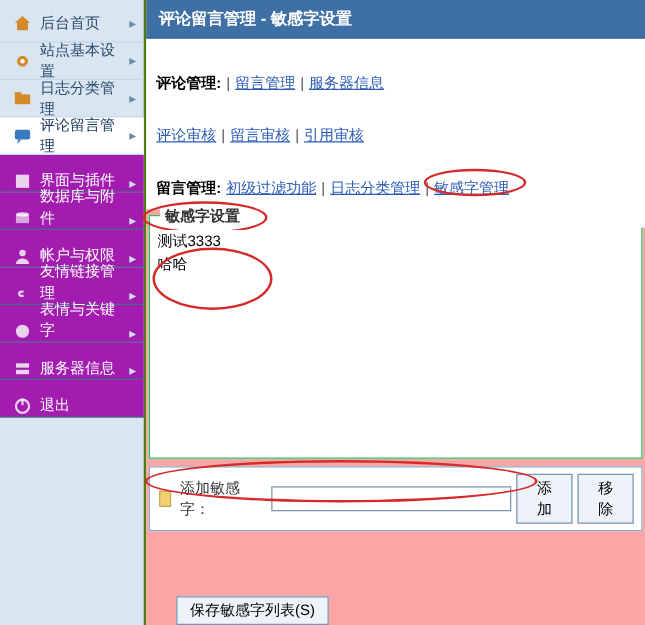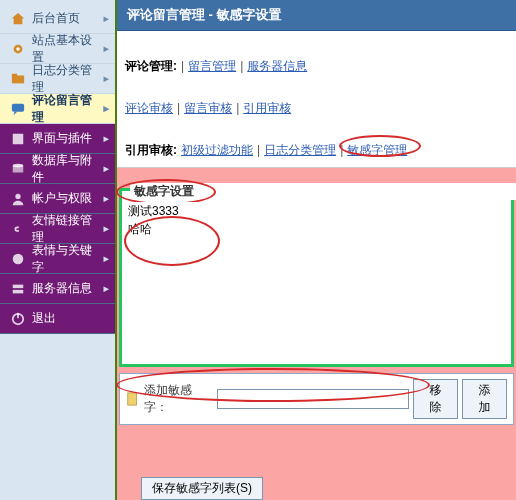--- a/index.html
+++ b/index.html
@@ -2,38 +2,38 @@
 <html><head>
 <meta charset="utf-8">
 <style>
 * { box-sizing: border-box; margin: 0; padding: 0; }
 body { font-family: "SimSun", "宋体", Arial, sans-serif; font-size: 12px; background: #fff; width: 516px; height: 500px; overflow: hidden; }
 .layout { display: flex; height: 100%; }
 
 
 .sidebar { width: 117px; background: #d9e5f1; border-right: 2px solid #4d7c0f; flex-shrink: 0; padding-top: 4px; }
 .nav-item { display: flex; align-items: center; height: 30px; padding: 0 6px 0 10px; border-bottom: 1px solid #c8d6e6; color: #2b4a6b; cursor: pointer; gap: 6px; }
-.nav-item.active { background: #fef9c3; font-weight: bold; color: #1a3a60; }
-.nav-item.dark { background: #701a75; color: #fff; border-bottom: 1px solid #4a6888; }
+.nav-item.active { background: #ffffff; font-weight: normal; color: #1a3a60; }
+.nav-item.dark { background: #a21caf; color: #fff; border-bottom: 1px solid #4a6888; align-items: flex-end; }
 .nav-icon { width: 16px; height: 16px; display: inline-flex; align-items: center; justify-content: center; flex-shrink: 0; }
 .nav-icon svg { width: 14px; height: 14px; }
 .chev { margin-left: auto; font-size: 11px; color: #6a8bab; }
 .nav-item.dark .chev { color: #cfe0f0; }
 
 
 .main { flex: 1; display: flex; flex-direction: column; background: #fca5a5; min-width: 0; }
 .titlebar { background: #3e6fa5; color: #fff; font-weight: bold; font-size: 13px; padding: 6px 10px; border-bottom: 1px solid #2a5a90; }
 .filterbar { padding: 4px 8px 6px; border-bottom: 1px solid #ccc; line-height: 22px; background: #fff; }
 .filter-row { display: flex; gap: 4px; align-items: center; flex-wrap: nowrap; white-space: nowrap; margin-top: 20px; }
 .filter-label { color: #000; font-weight: bold; }
 .filter-link { color: #2b5bb5; text-decoration: underline; cursor: pointer; }
 .filter-sep { color: #555; }
 
 .content { position: relative; padding: 0 2px; flex: 1; display: flex; flex-direction: column; }
-.fieldset { border: 3px solid #22c55e; margin: 20px 0 0 0; background: #fff; position: relative; flex: 1; display: flex; flex-direction: column; }
+.fieldset { border: 1px solid #22c55e; margin: 4px 0 0 0; background: #fff; position: relative; flex: 1; display: flex; flex-direction: column; }
 .legend { position: relative; top: -8px; left: 8px; background: #fff; padding: 0 4px; font-weight: bold; color: #333; display: inline-block; }
 .textarea-wrap { flex: 1; padding: 0 6px 6px; margin-top: -6px; }
 .textarea { width: 100%; height: 100%; border: none; resize: none; font-family: Liberation Sans, sans-serif; font-size: 12px; line-height: 18px; outline: none; white-space: pre; }
 
 .oval-title { position: absolute; left: -6px; top: -12px; width: 100px; height: 26px; border: 2px solid #d42a2a; border-radius: 50%; pointer-events: none; }
 .oval-text { position: absolute; left: 2px; top: 14px; width: 96px; height: 50px; border: 2px solid #d42a2a; border-radius: 50%; pointer-events: none; }
 
 .addbar { border: 1px solid #8fa9c4; padding: 5px 6px; margin: 6px 0 8px 0; display: flex; align-items: center; gap: 4px; background: #fff; position: relative; }
 .addbar .file-icon { width: 14px; height: 14px; display: inline-flex; }
 .addbar label { color: #333; }
@@ -167,21 +167,21 @@
         <a class="filter-link">服务器信息</a>
       </div>
       <div class="filter-row">
         <a class="filter-link">评论审核</a>
         <span class="filter-sep">|</span>
         <a class="filter-link">留言审核</a>
         <span class="filter-sep">|</span>
         <a class="filter-link">引用审核</a>
       </div>
       <div class="filter-row">
-        <span class="filter-label">引用审核:</span>
+        <span class="filter-label">留言管理:</span>
         <a class="filter-link">初级过滤功能</a>
         <span class="filter-sep">|</span>
         <a class="filter-link">日志分类管理</a>
         <span class="filter-sep">|</span>
         <span style="position:relative; display:inline-block;">
           <a class="filter-link">敏感字管理</a>
           <span style="position:absolute; left:-8px; top:-4px; width:82px; height:22px; border:2px solid #d42a2a; border-radius:50%; pointer-events:none;"></span>
         </span>
       </div>
     </div>
@@ -199,22 +199,22 @@
 
       <div class="addbar">
         <span class="oval-add"></span>
         <span class="file-icon">
             <svg viewBox="0 0 16 16">
               <rect x="2" y="1" width="10" height="14" fill="#f0d070" stroke="#c0a040"></rect>
             </svg>
           </span>
         <label>添加敏感字：</label>
         <input type="text" value="" style="">
+        <button class="btn">添加</button>
         <button class="btn">移除</button>
-        <button class="btn">添加</button>
       </div>
 
       <div class="bottom-btns">
         <button class="btn">保存敏感字列表(S)</button>
       </div>
     </div>
   </div>
 </div>
 
 </body></html>

